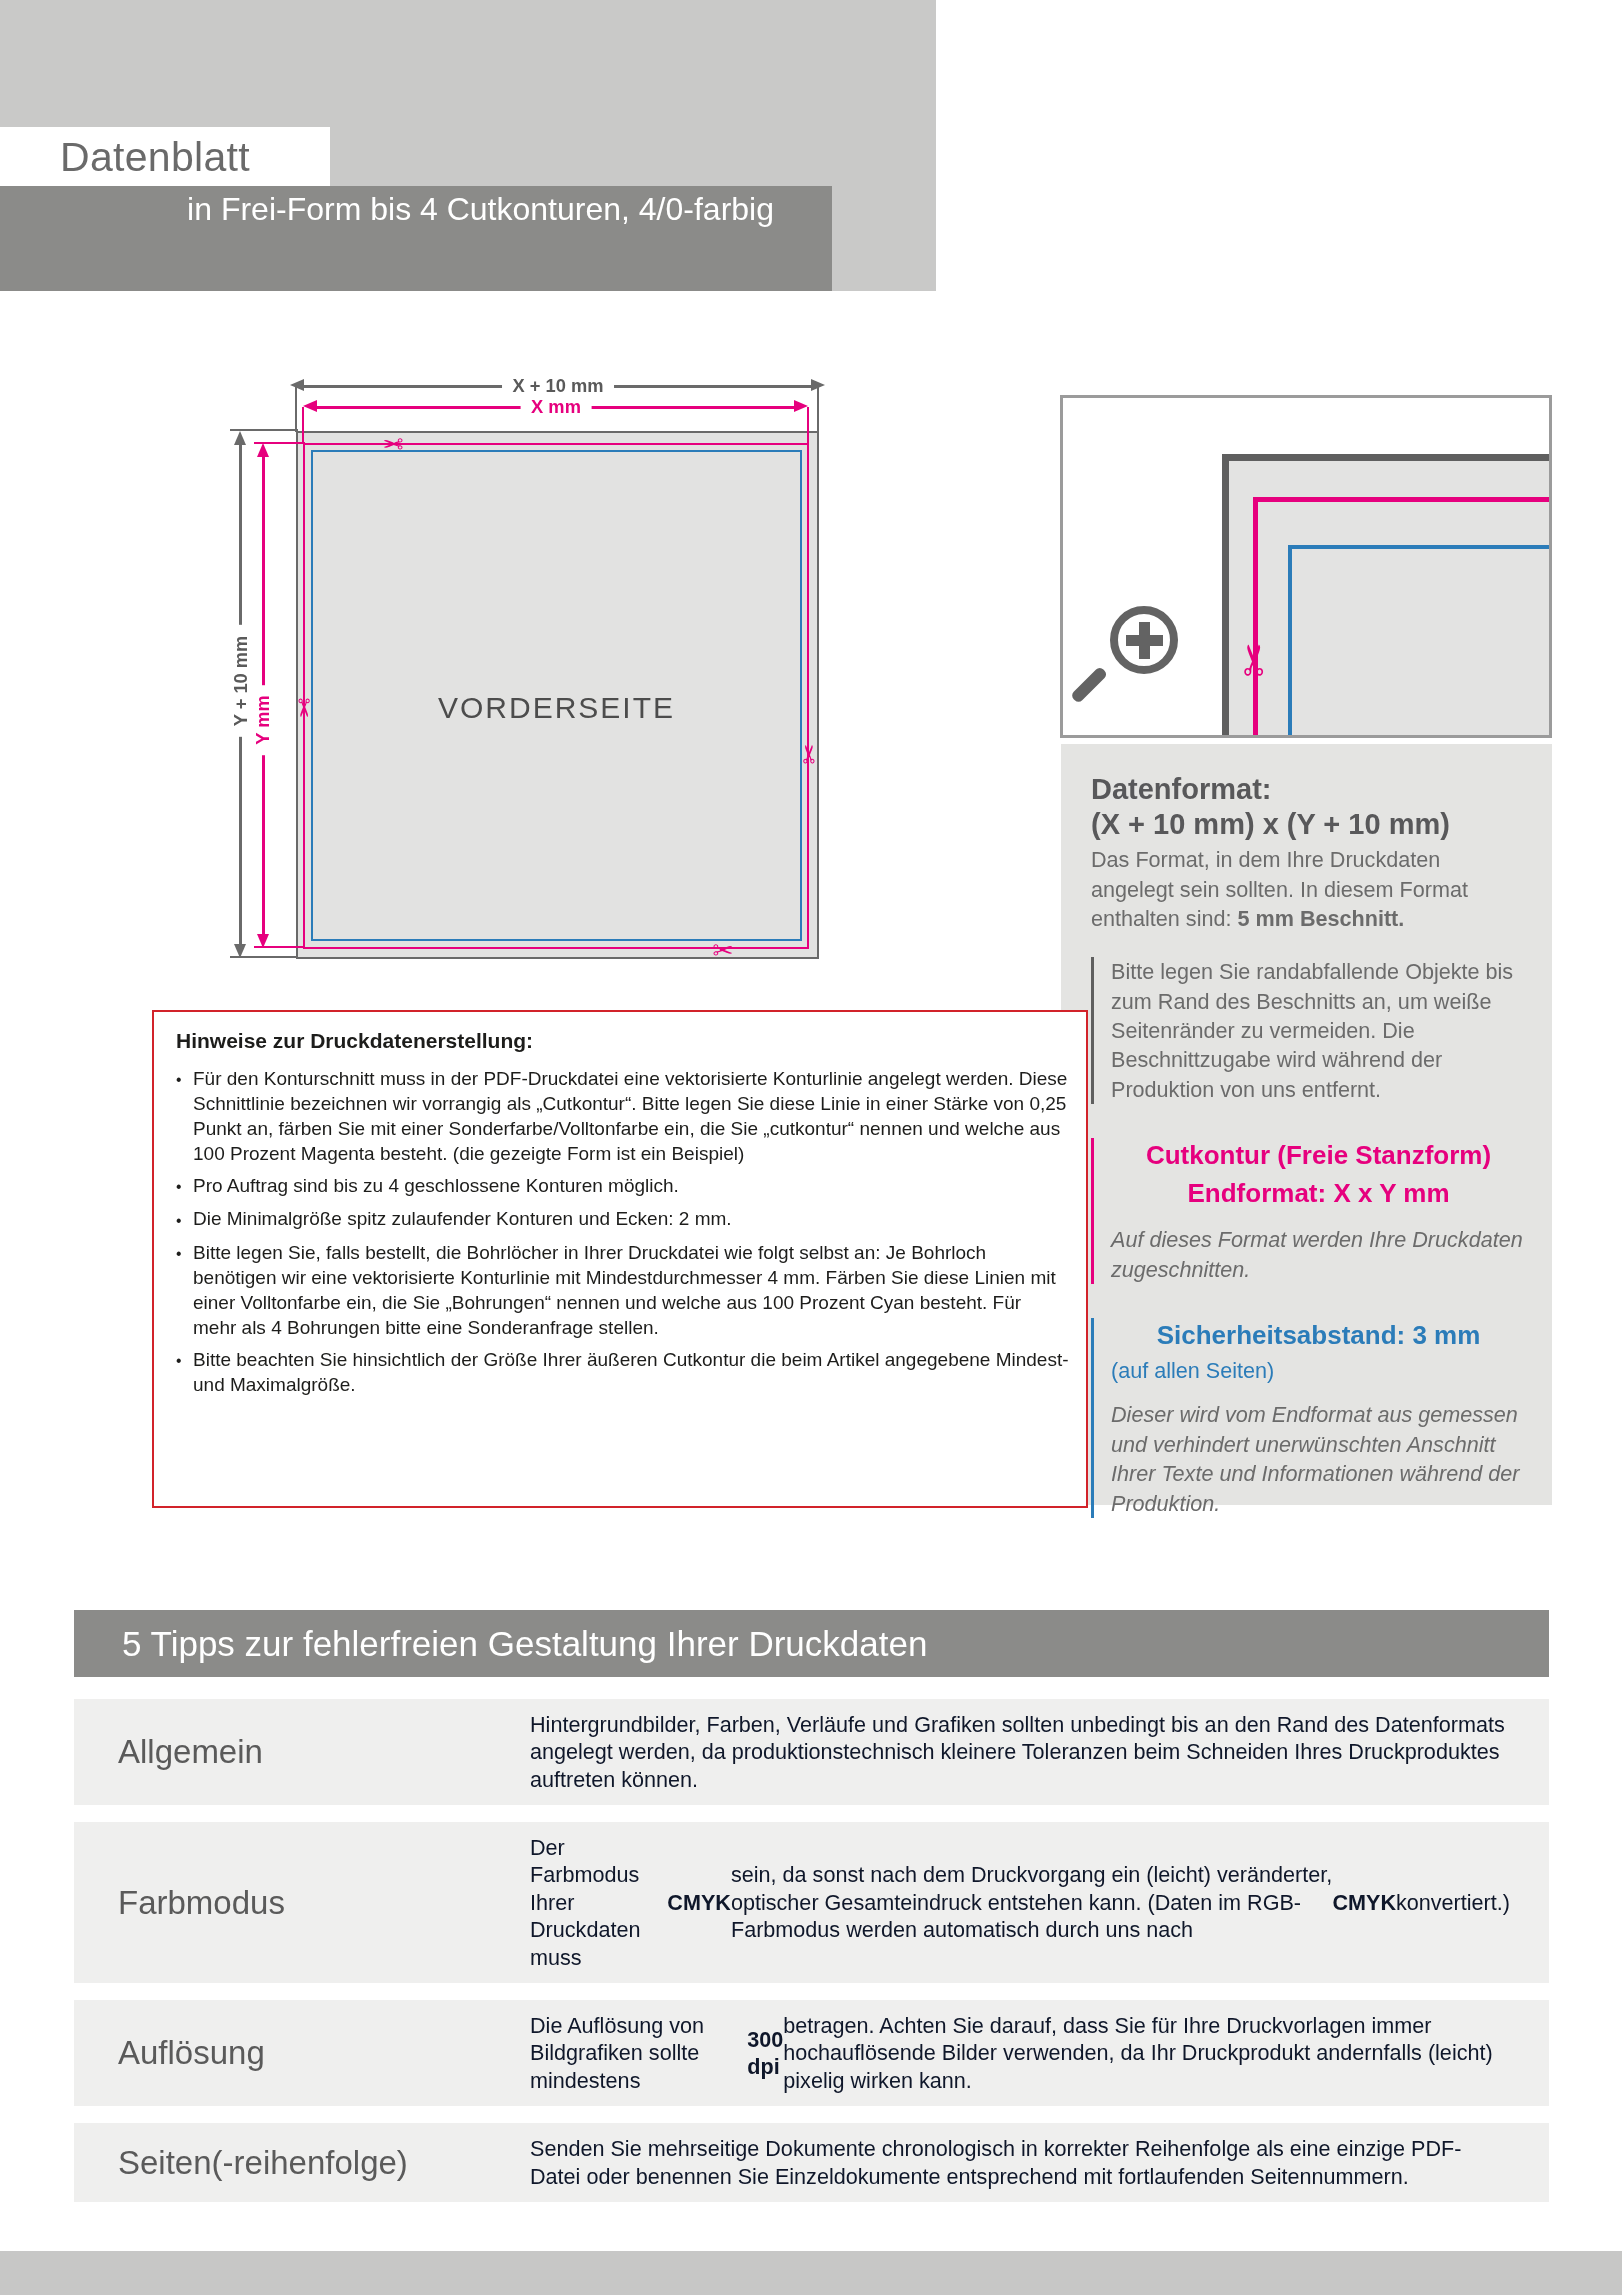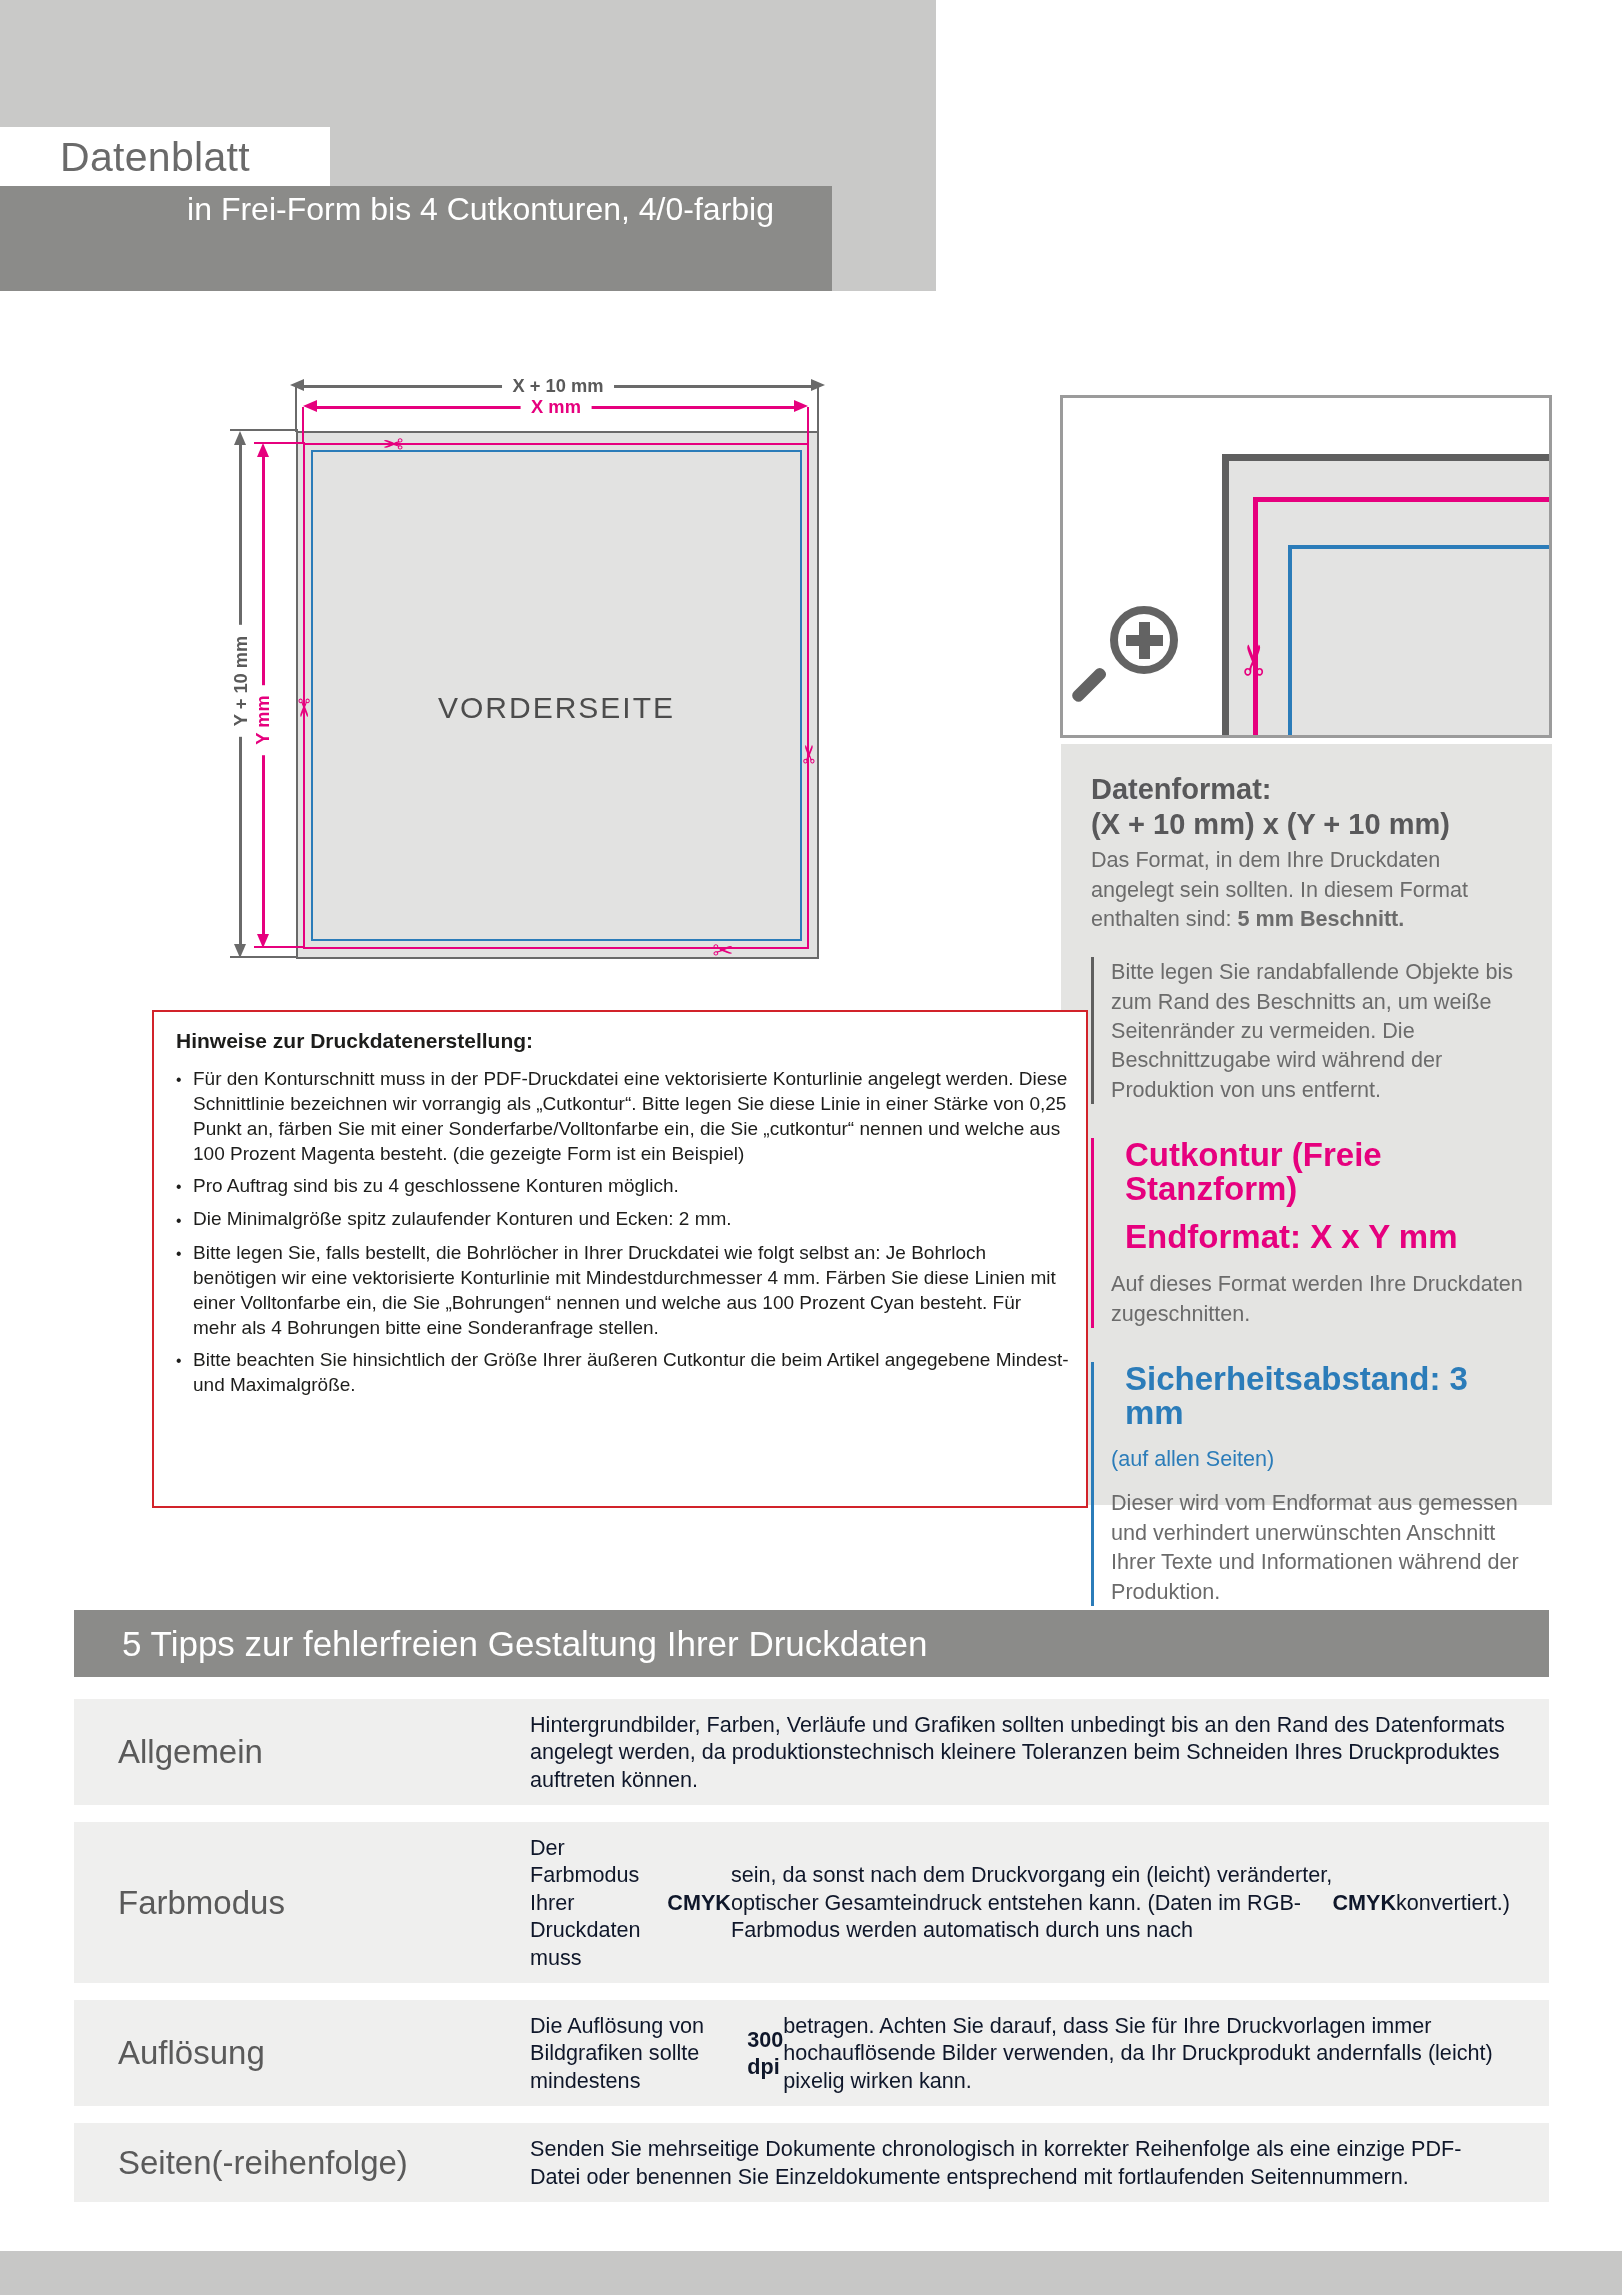--- a/index.html
+++ b/index.html
@@ -73,25 +73,25 @@
   
   .info-box{left:1061px;top:744px;width:491px;height:761px;background:#e4e4e2;
     padding:27.5px 26px 0 30px;box-sizing:border-box;color:#6b6b6b;}
   .info-box h2{margin:0;font-size:29px;line-height:35px;color:#58585a;}
   .info-box .body{font-size:21.6px;line-height:29.4px;margin:3.9px 0 0 0;}
   .bar-para{border-left:3.9px solid #5f5f5f;padding-left:17px;margin-top:23.6px;
     font-size:21.6px;line-height:29.4px;}
   .sec{margin-top:34px;padding-left:17px;}
   .sec.magenta{border-left:3.9px solid #e6007e;}
   .sec.blue{border-left:3.9px solid #2b7cb9;}
-  .sec .sec-title{font-size:33px;line-height:34px;font-weight:bold;margin:14px;}
+  .sec .sec-title{font-size:26px;line-height:34px;font-weight:bold;margin:4px;text-align:center;}
   .sec.magenta .sec-title{color:#e6007e;}
   .sec.blue .sec-title{color:#2b7cb9;}
   .sec .sec-sub{font-size:21.6px;line-height:29.4px;color:#2b7cb9;margin:0;}
-  .sec .body{margin-top:15px;}
+  .sec .body{margin-top:15px;font-style:italic;}
 
   
   .hint-box{left:152px;top:1010px;width:936px;height:498px;background:#fff;
     border:2.6px solid #d2232a;box-sizing:border-box;padding:14.4px 17px 0 22px;color:#1d1d1b;}
   .hint-box h3{margin:0 0 9.2px 0;font-size:21px;line-height:30px;color:#1d1d1b;}
   .hint-item{display:flex;font-size:19px;line-height:25px;margin-bottom:7.2px;}
   .hint-item .bullet{width:17px;flex:none;font-size:15.7px;padding-top:1.3px;}
 
   
   .tips-banner{left:74px;top:1610px;width:1475px;height:67px;background:#8b8b89;}

